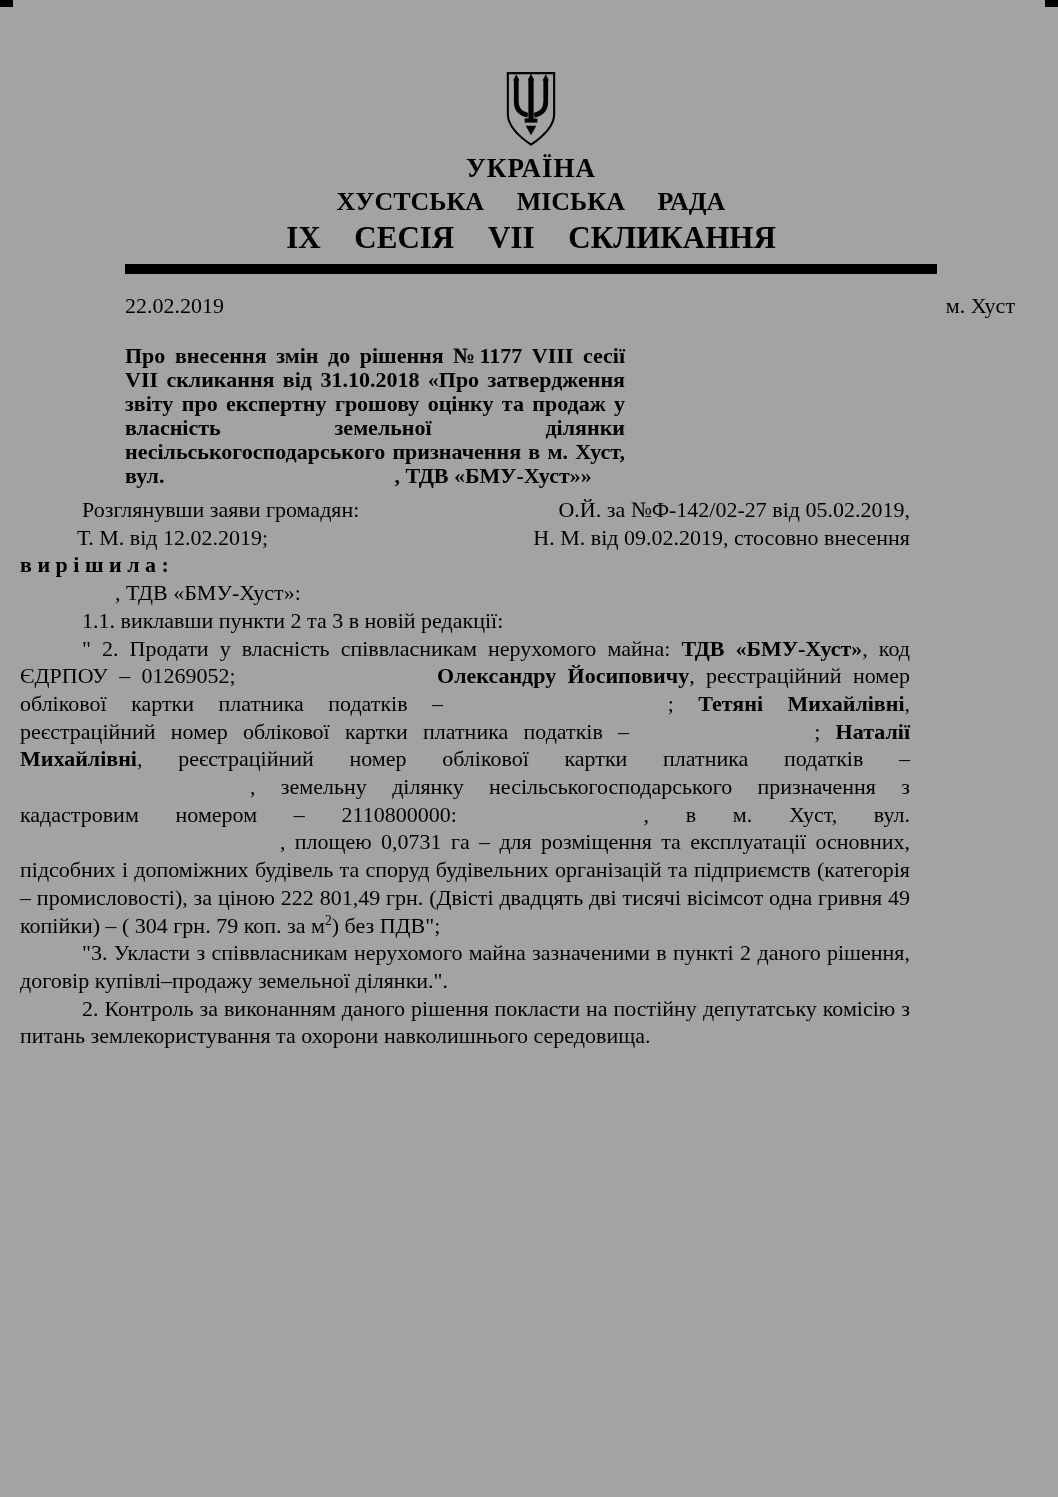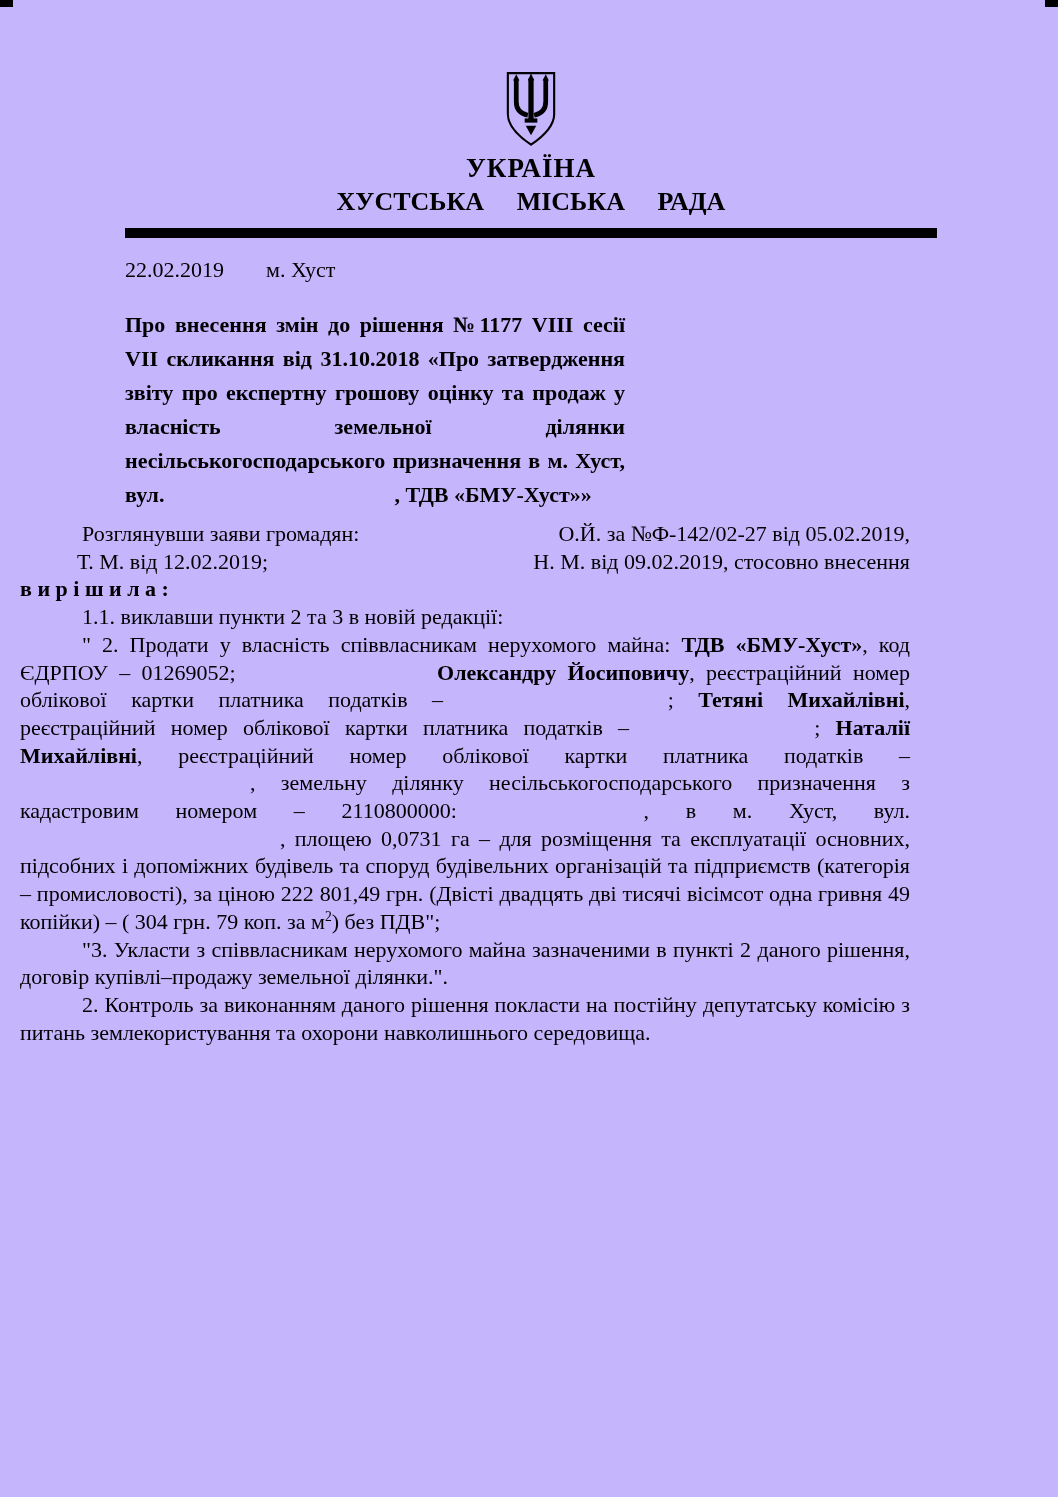--- a/index.html
+++ b/index.html
@@ -2,43 +2,43 @@
 <html lang="uk"><head>
 <meta charset="utf-8">
 <style>
   html,body{margin:0;padding:0;background:#ffffff;}
   body{
     width:1058px;height:1497px;
     font-family:"Liberation Serif","DejaVu Serif",serif;
     color:#000;
     -webkit-font-smoothing:antialiased;
   }
-  .page{position:relative;width:1058px;height:1497px;background:#c4b5fd;overflow:hidden;}
+  .page{position:relative;width:1058px;height:1497px;background:#a3a3a3;overflow:hidden;}
   .scan-artifact{position:absolute;top:0;width:13px;height:7px;background:#000;}
   .scan-artifact.left{left:0;}
   .scan-artifact.right{right:0;}
 
   
   .letterhead{width:812px;margin-left:125px;padding-top:70px;text-align:center;}
   .emblem{height:80px;}
   .emblem svg{height:80px;width:64px;}
   .country{font-size:27px;font-weight:bold;line-height:32px;letter-spacing:1px;margin-top:2px;}
   .council{font-size:26px;font-weight:bold;line-height:36px;word-spacing:26px;}
   .session{font-size:31px;font-weight:bold;line-height:36px;word-spacing:26px;}
   .rule{height:10px;background:#000;margin-top:8px;}
 
   
   .title-row{width:812px;margin:36px 0 0 125px;text-align:center;font-size:33px;font-weight:bold;line-height:42px;}
   .title-row .num{margin-left:38px;}
 
   
-  .date-row{width:890px;margin:18px 0 0 125px;display:flex;font-size:22px;line-height:28px;gap:42px;}
+  .date-row{width:890px;margin:18px 0 0 125px;display:flex;justify-content:space-between;font-size:22px;line-height:28px;gap:42px;}
 
   
-  .subject{width:500px;margin:24px 8px 0 125px;font-size:22px;font-weight:bold;line-height:34px;text-align:justify;}
+  .subject{width:500px;margin:24px 8px 0 125px;font-size:22px;font-weight:bold;line-height:24px;text-align:justify;}
 
   
   .body-text{width:890px;margin-left:125px;font-size:22px;line-height:27.7px;}
   .body-text p{margin:0;}
   .just{text-align:justify;}
   .indent{text-indent:62px;}
   .row{display:flex;justify-content:space-between;}
   .pl62{padding-left:62px;}
   .pl57{padding-left:57px;text-align:center;}
   .pl95{padding-left:95px;}
@@ -66,20 +66,21 @@
         <path d="M30 8 V48" fill="none" stroke="#000" stroke-width="5"></path>
         <path d="M13 10 L16 4 L19 10 Z" fill="#000"></path>
         <path d="M27 10 L30 3 L33 10 Z" fill="#000"></path>
         <path d="M41 10 L44 4 L47 10 Z" fill="#000"></path>
         <path d="M24 46 H36 V50 H24 Z" fill="#000"></path>
         <path d="M25 53 L30 62 L35 53 Z" fill="#000"></path>
       </svg>
     </div>
     <div class="country">УКРАЇНА</div>
     <div class="council">ХУСТСЬКА МІСЬКА РАДА</div>
+    <div class="session">IX СЕСІЯ VII СКЛИКАННЯ</div>
     <div class="rule"></div>
   </div>
 
 
   <div class="date-row">
     <span>22.02.2019</span>
     <span>м. Хуст</span>
   </div>
 
   <div class="subject">
@@ -92,20 +93,21 @@
       <span class="pl62">Розглянувши заяви громадян:</span>
       <span>О.Й. за №Ф-142/02-27 від 05.02.2019,</span>
     </div>
     <div class="row">
       <span class="pl57">Т. М. від 12.02.2019;</span>
       <span>Н. М. від 09.02.2019, стосовно внесення</span>
     </div>
 
     <p class="resolved">в и р і ш и л а :</p>
 
+    <p class="pl95">, ТДВ «БМУ-Хуст»:</p>
     <p class="pl62">1.1. виклавши пункти 2 та 3 в новій редакції:</p>
 
     <p class="just indent"><span>" 2. Продати у власність співвласникам нерухомого майна: </span><span class="b">ТДВ «БМУ-Хуст»</span><span>, код ЄДРПОУ – 01269052; </span><span class="gap g190"></span><span class="b">Олександру Йосиповичу</span><span>, реєстраційний номер облікової картки платника податків – </span><span class="gap g200"></span><span>; </span><span class="b">Тетяні Михайлівні</span><span>, реєстраційний номер облікової картки платника податків – </span><span class="gap g170"></span><span>; </span><span class="b">Наталії Михайлівні</span><span>, реєстраційний номер облікової картки платника податків – </span><span class="gap g230"></span><span>, земельну ділянку несільськогосподарського призначення з кадастровим номером – 2110800000: </span><span class="gap g150"></span><span>, в м. Хуст, вул. </span><span class="gap g260"></span><span>, площею 0,0731 га – для розміщення та експлуатації основних, підсобних і допоміжних будівель та споруд будівельних організацій та підприємств (категорія – промисловості), за ціною 222 801,49 грн. (Двісті двадцять дві тисячі вісімсот одна гривня 49 копійки) – ( 304 грн. 79 коп. за м</span><sup>2</sup><span>) без ПДВ";</span></p>
 
     <p class="just indent mt16">"3. Укласти з співвласникам нерухомого майна зазначеними в пункті 2 даного рішення, договір купівлі–продажу земельної ділянки.".</p>
 
     <p class="just indent">2. Контроль за виконанням даного рішення покласти на постійну депутатську комісію з питань землекористування та охорони навколишнього середовища.</p>
 
   </div>
 </div>

